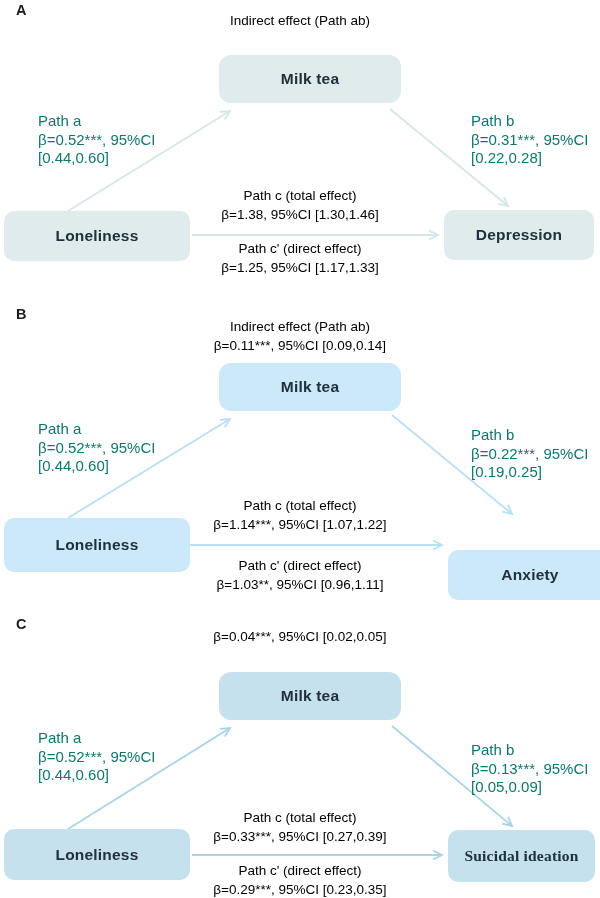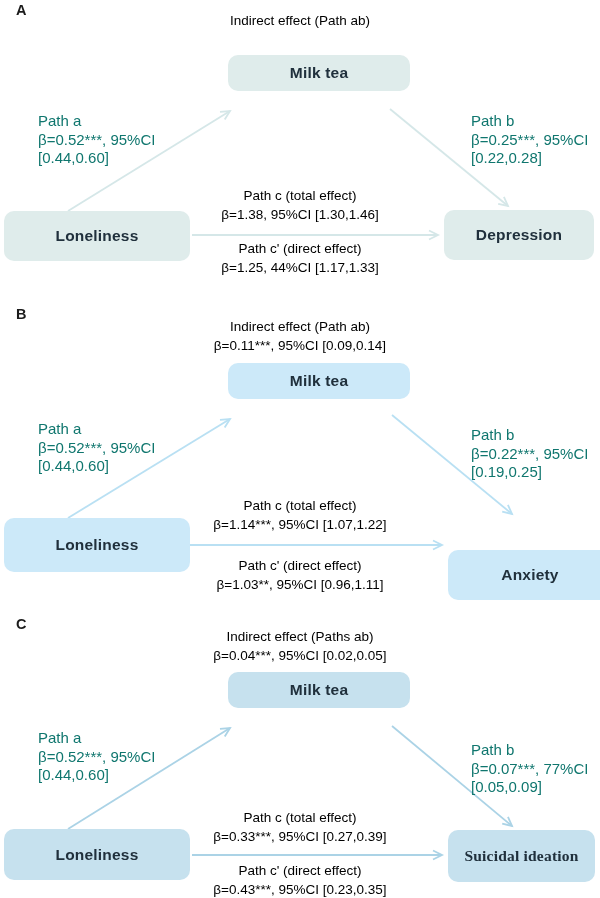--- a/index.html
+++ b/index.html
@@ -18,21 +18,21 @@
   .panel-c .indirect{top:20px;}
   .panel-a .pathc-top{top:187px;}
   .panel-b .pathc-top{top:197px;}
   .panel-c .pathc-top{top:201px;}
   .panel-a .pathc-bottom{top:240px;}
   .panel-b .pathc-bottom{top:257px;}
   .panel-c .pathc-bottom{top:254px;}
   .node{position:absolute;display:flex;align-items:center;justify-content:center;
         background:var(--box,#dfecec);border-radius:10px;
         font-size:15.5px;font-weight:bold;color:#20303c;letter-spacing:.2px;}
-  .mediator{left:228px;width:182px;height:36px;}
+  .mediator{left:219px;width:182px;height:48px;border-radius:12px;}
   .panel-a .mediator{top:55px;}
   .panel-b .mediator{top:63px;}
   .panel-c .mediator{top:64px;}
   .predictor{left:4px;width:186px;}
   .panel-a .predictor{top:211px;height:50px;}
   .panel-b .predictor{top:218px;height:54px;}
   .panel-c .predictor{top:221px;height:51px;}
   .outcome{}
   .panel-a .outcome{left:444px;top:210px;width:150px;height:50px;justify-content:center;}
   .panel-b .outcome{left:448px;top:218px;width:164px;height:50px;margin-top:32px;}
@@ -71,36 +71,36 @@
   <div class="node mediator">
     <span>Milk tea</span>
   </div>
   <div class="side-label path-a-label">
     <div>Path a</div>
     <div>β=0.52***, 95%CI</div>
     <div>[0.44,0.60]</div>
   </div>
   <div class="side-label path-b-label">
     <div>Path b</div>
-    <div>β=0.25***, 95%CI</div>
+    <div>β=0.31***, 95%CI</div>
     <div>[0.22,0.28]</div>
   </div>
   <div class="center-text pathc-top">
     <div>Path c (total effect)</div>
     <div>β=1.38, 95%CI [1.30,1.46]</div>
   </div>
   <div class="node predictor">
     <span>Loneliness</span>
   </div>
   <div class="node outcome">
     <span>Depression</span>
   </div>
   <div class="center-text pathc-bottom">
     <div>Path c' (direct effect)</div>
-    <div>β=1.25, 44%CI [1.17,1.33]</div>
+    <div>β=1.25, 95%CI [1.17,1.33]</div>
   </div>
 </section>
 
 <section class="panel panel-b" style="--box: #cce9f9; --arrow: #b9e0f3;">
   <svg class="arrows" width="600" height="308">
     <defs>
       <marker id="ah1" markerWidth="14" markerHeight="12" refX="11" refY="6" orient="auto" markerUnits="userSpaceOnUse">
         <path class="ah" d="M2,1.5 L11,6 L2,10.5"></path>
       </marker>
     </defs>
@@ -148,43 +148,42 @@
       <marker id="ah2" markerWidth="14" markerHeight="12" refX="11" refY="6" orient="auto" markerUnits="userSpaceOnUse">
         <path class="ah" d="M2,1.5 L11,6 L2,10.5"></path>
       </marker>
     </defs>
     <line class="arrow-line" x1="68" y1="221" x2="230" y2="120" marker-end="url(#ah2)"></line>
     <line class="arrow-line" x1="392" y1="118" x2="512" y2="218" marker-end="url(#ah2)"></line>
     <line class="arrow-line" x1="192" y1="247" x2="442" y2="247" marker-end="url(#ah2)"></line>
   </svg>
   <div class="panel-letter">C</div>
   <div class="center-text indirect">
-    <div>Indirect effect (Paths ab)</div>
     <div>β=0.04***, 95%CI [0.02,0.05]</div>
   </div>
   <div class="node mediator">
     <span>Milk tea</span>
   </div>
   <div class="side-label path-a-label">
     <div>Path a</div>
     <div>β=0.52***, 95%CI</div>
     <div>[0.44,0.60]</div>
   </div>
   <div class="side-label path-b-label">
     <div>Path b</div>
-    <div>β=0.07***, 77%CI</div>
+    <div>β=0.13***, 95%CI</div>
     <div>[0.05,0.09]</div>
   </div>
   <div class="center-text pathc-top">
     <div>Path c (total effect)</div>
     <div>β=0.33***, 95%CI [0.27,0.39]</div>
   </div>
   <div class="node predictor">
     <span>Loneliness</span>
   </div>
   <div class="node outcome">
     <span>Suicidal ideation</span>
   </div>
   <div class="center-text pathc-bottom">
     <div>Path c' (direct effect)</div>
-    <div>β=0.43***, 95%CI [0.23,0.35]</div>
+    <div>β=0.29***, 95%CI [0.23,0.35]</div>
   </div>
 </section>
 
 </body></html>

